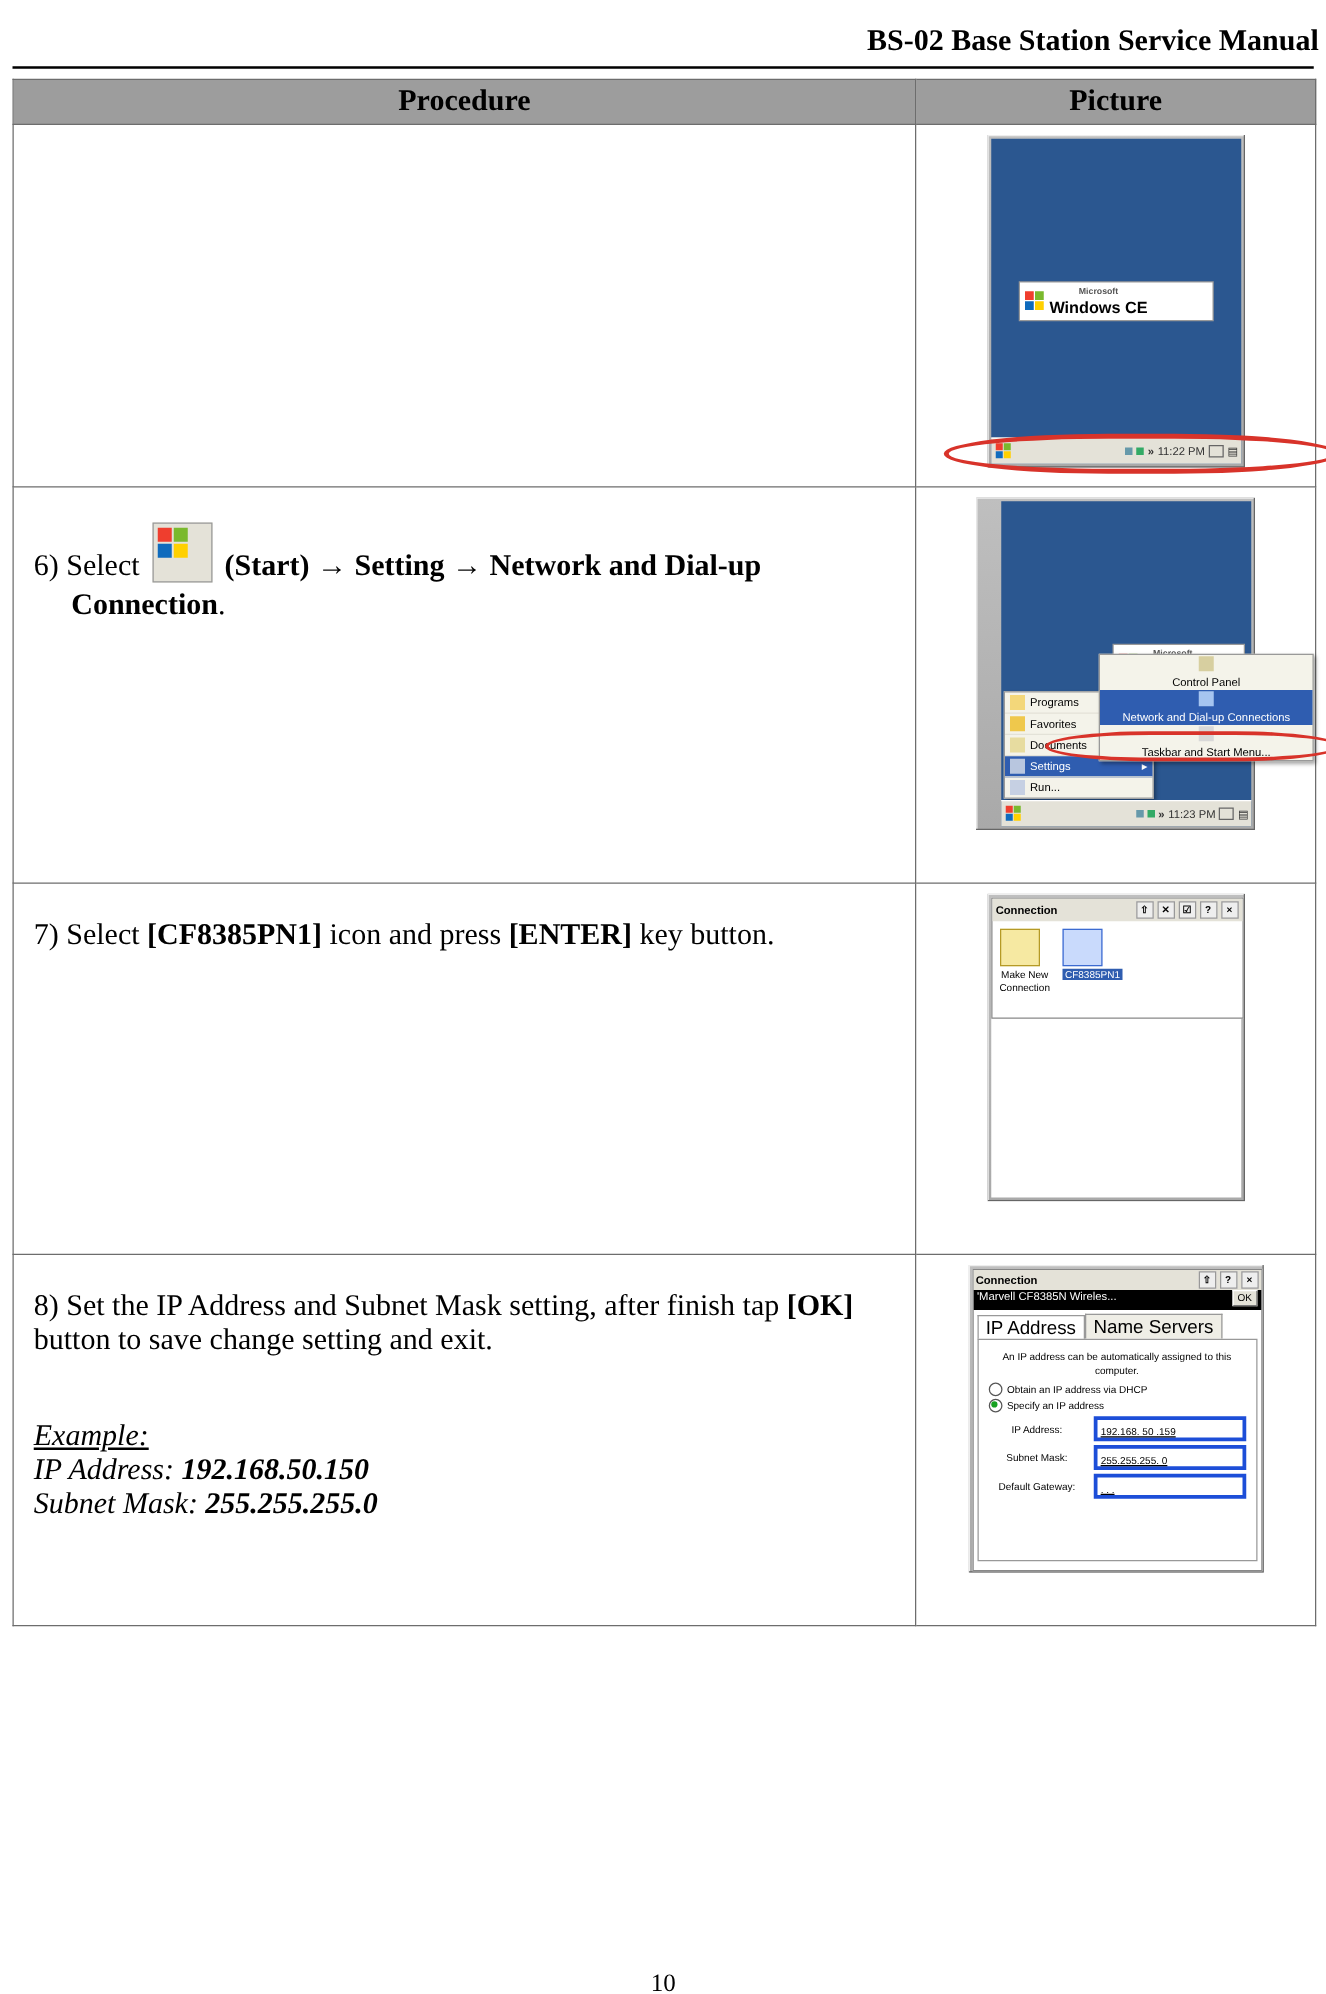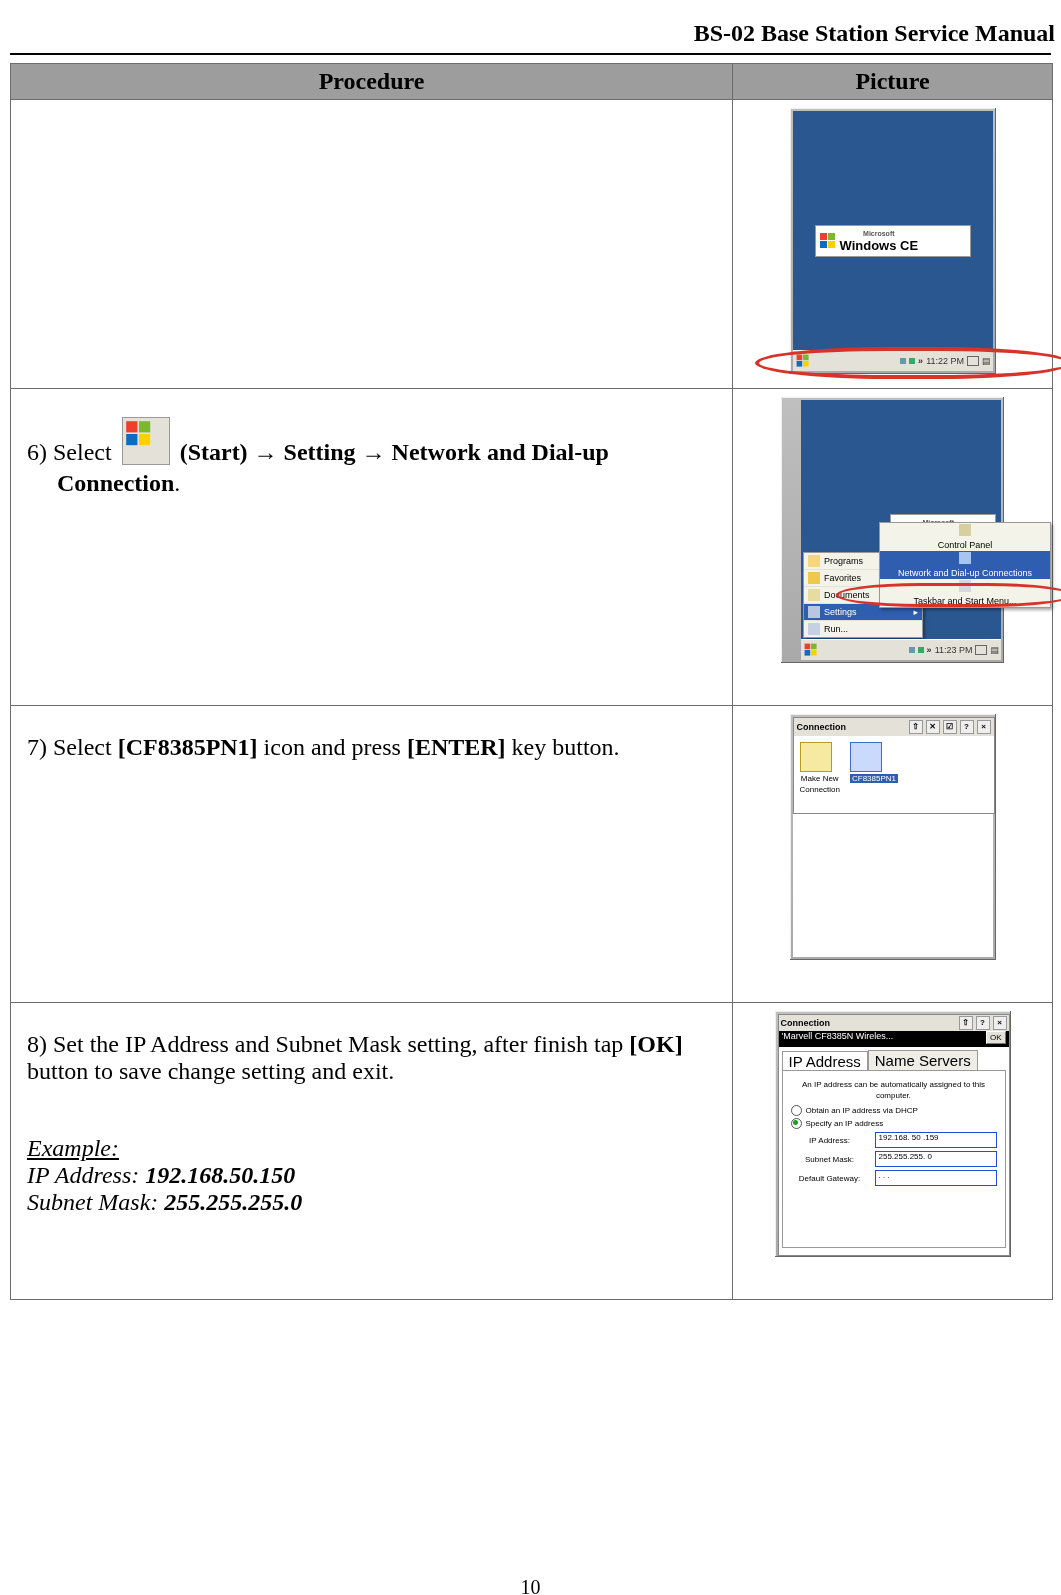--- a/index.html
+++ b/index.html
@@ -183,21 +183,21 @@
   .tabs { display: flex; margin-top: 3px; margin-left: 3px; font-size: 15px; gap: 0; }
   .tab { border: 1px solid #999; border-bottom: 0; padding: 1px 6px; background: #efeee6; }
   .tab.active { background: #fff; position: relative; top: 1px; }
   .tabpanel { border: 1px solid #999; margin: 0 3px 3px 3px; padding: 8px; background: #fff; height: 160px; position: relative; }
   .info-line { font-size: 8px; margin-bottom: 4px; line-height: 11px; }
   .radio-row { display: flex; align-items: center; gap: 4px; font-size: 8px; margin: 2px 0; }
   .radio { width: 9px; height: 9px; border-radius: 50%; border: 1px solid #555; display: inline-block; position: relative; }
   .radio.chk::after { content:''; width:5px;height:5px;border-radius:50%; background:#16a020; position:absolute; left:1px; top:1px; }
   .field-row { display: flex; align-items: center; font-size: 8px; margin: 3px 0; gap: 6px; }
   .field-row label { width: 78px; }
-  .field-input { flex: 1; height: 14px; border: 1px solid #1d4ed8; font-size: 8px; padding: 0 3px; background: #fff; display: flex; align-items: flex-start; }
+  .field-input { flex: 1; height: 14px; border: 3px solid #1d4ed8; font-size: 8px; padding: 0 3px; background: #fff; display: flex; align-items: flex-end; text-decoration: underline; }
 
   .start-img-inline {
     display: inline-block; width: 46px; height: 46px;
     background: #e4e2d8; border: 1px solid #999;
     vertical-align: text-bottom; position: relative; margin: 0 4px;
   }
   .start-img-inline .flag { transform: scale(1.6); position: absolute; left: 8px; top: 8px; }
 
   .page-number {
     position: absolute; bottom: 16px; left: 0; right: 0; text-align: center; font-size: 20px;

